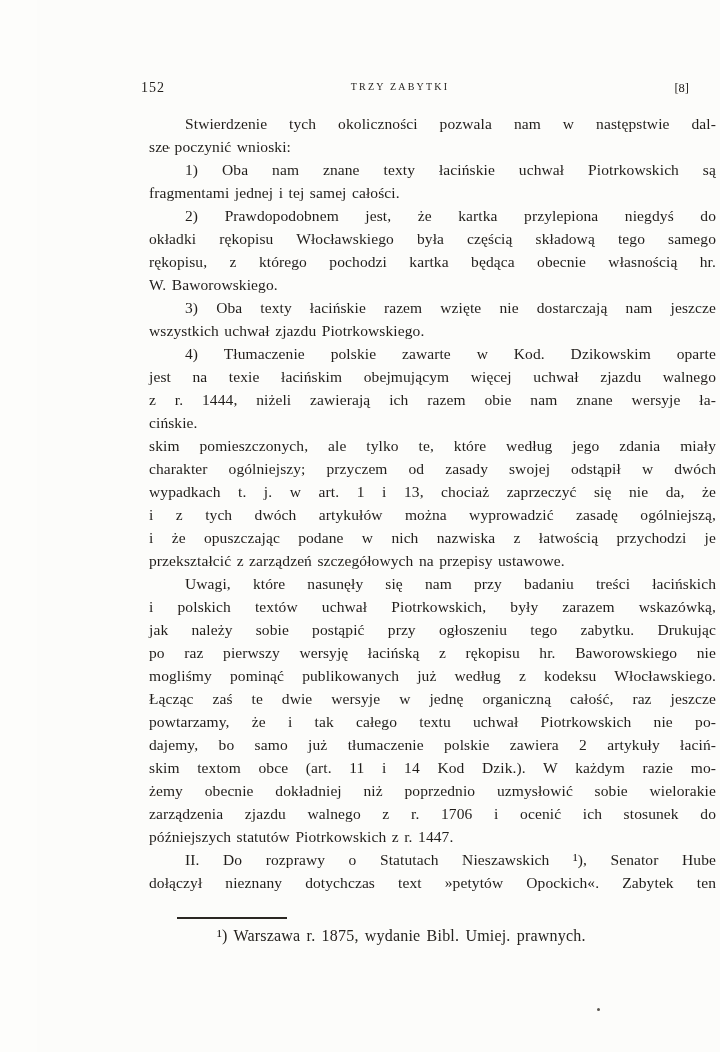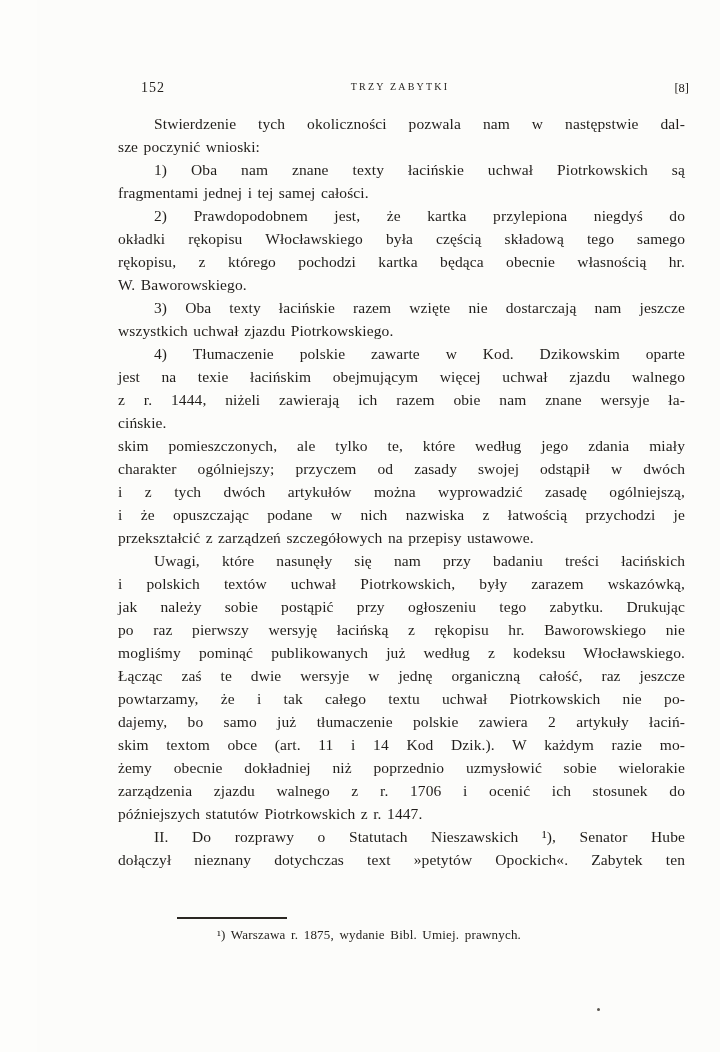--- a/index.html
+++ b/index.html
@@ -29,21 +29,21 @@
     white-space: nowrap;
   }
   .hdr-issue {
     position: absolute; left: 652px; top: 81px;
     transform: translateX(-100%);
     font-size: 12.5px;
   }
 
   
   .body-text {
-    position: absolute; left: 81px; top: 112px;
+    position: absolute; left: 112px; top: 112px;
     width: 567px;
     font-size: 15.5px;
     line-height: 23px;
     word-spacing: 1.5px;
     letter-spacing: 0.1px;
   }
   .para { margin: 0; padding: 0; }
   .line {
     height: 23px;
     text-align: justify;
@@ -54,21 +54,21 @@
   .line.just { text-align-last: justify; }
   .line.first { padding-left: 36px; }
 
   
   .footnote-rule {
     position: absolute; left: 140px; top: 917px;
     width: 110px; height: 2px; background: #2a2722;
   }
   .footnote {
     position: absolute; left: 180px; top: 927px;
-    font-size: 13px; letter-spacing: 0.2px; word-spacing: 2px;
+    font-size: 16px; letter-spacing: 0.2px; word-spacing: 2px;
     color: #26231f;
   }
 
   
   .artifact { position: absolute; }
   .edge-dashes-top {
     left: 715px; top: 28px; width: 5px; height: 40px;
     background: repeating-linear-gradient(to bottom,
       #161616 0px, #161616 3px, transparent 3px, transparent 7px);
     opacity: 0.85;
@@ -116,20 +116,21 @@
       </div>
       <div class="para">
         <div class="line first just">4) Tłumaczenie polskie zawarte w Kod. Dzikowskim oparte</div>
         <div class="line just">jest na texie łacińskim obejmującym więcej uchwał zjazdu walnego</div>
         <div class="line just">z r. 1444, niżeli zawierają ich razem obie nam znane wersyje ła-</div>
         <div class="line">cińskie.</div>
       </div>
       <div class="para">
         <div class="line just">skim pomieszczonych, ale tylko te, które według jego zdania miały</div>
         <div class="line just">charakter ogólniejszy; przyczem od zasady swojej odstąpił w dwóch</div>
+        <div class="line just">wypadkach t. j. w art. 1 i 13, chociaż zaprzeczyć się nie da, że</div>
         <div class="line just">i z tych dwóch artykułów można wyprowadzić zasadę ogólniejszą,</div>
         <div class="line just">i że opuszczając podane w nich nazwiska z łatwością przychodzi je</div>
         <div class="line">przekształcić z zarządzeń szczegółowych na przepisy ustawowe.</div>
       </div>
       <div class="para">
         <div class="line first just">Uwagi, które nasunęły się nam przy badaniu treści łacińskich</div>
         <div class="line just">i polskich textów uchwał Piotrkowskich, były zarazem wskazówką,</div>
         <div class="line just">jak należy sobie postąpić przy ogłoszeniu tego zabytku. Drukując</div>
         <div class="line just">po raz pierwszy wersyję łacińską z rękopisu hr. Baworowskiego nie</div>
         <div class="line just">mogliśmy pominąć publikowanych już według z kodeksu Włocławskiego.</div>

